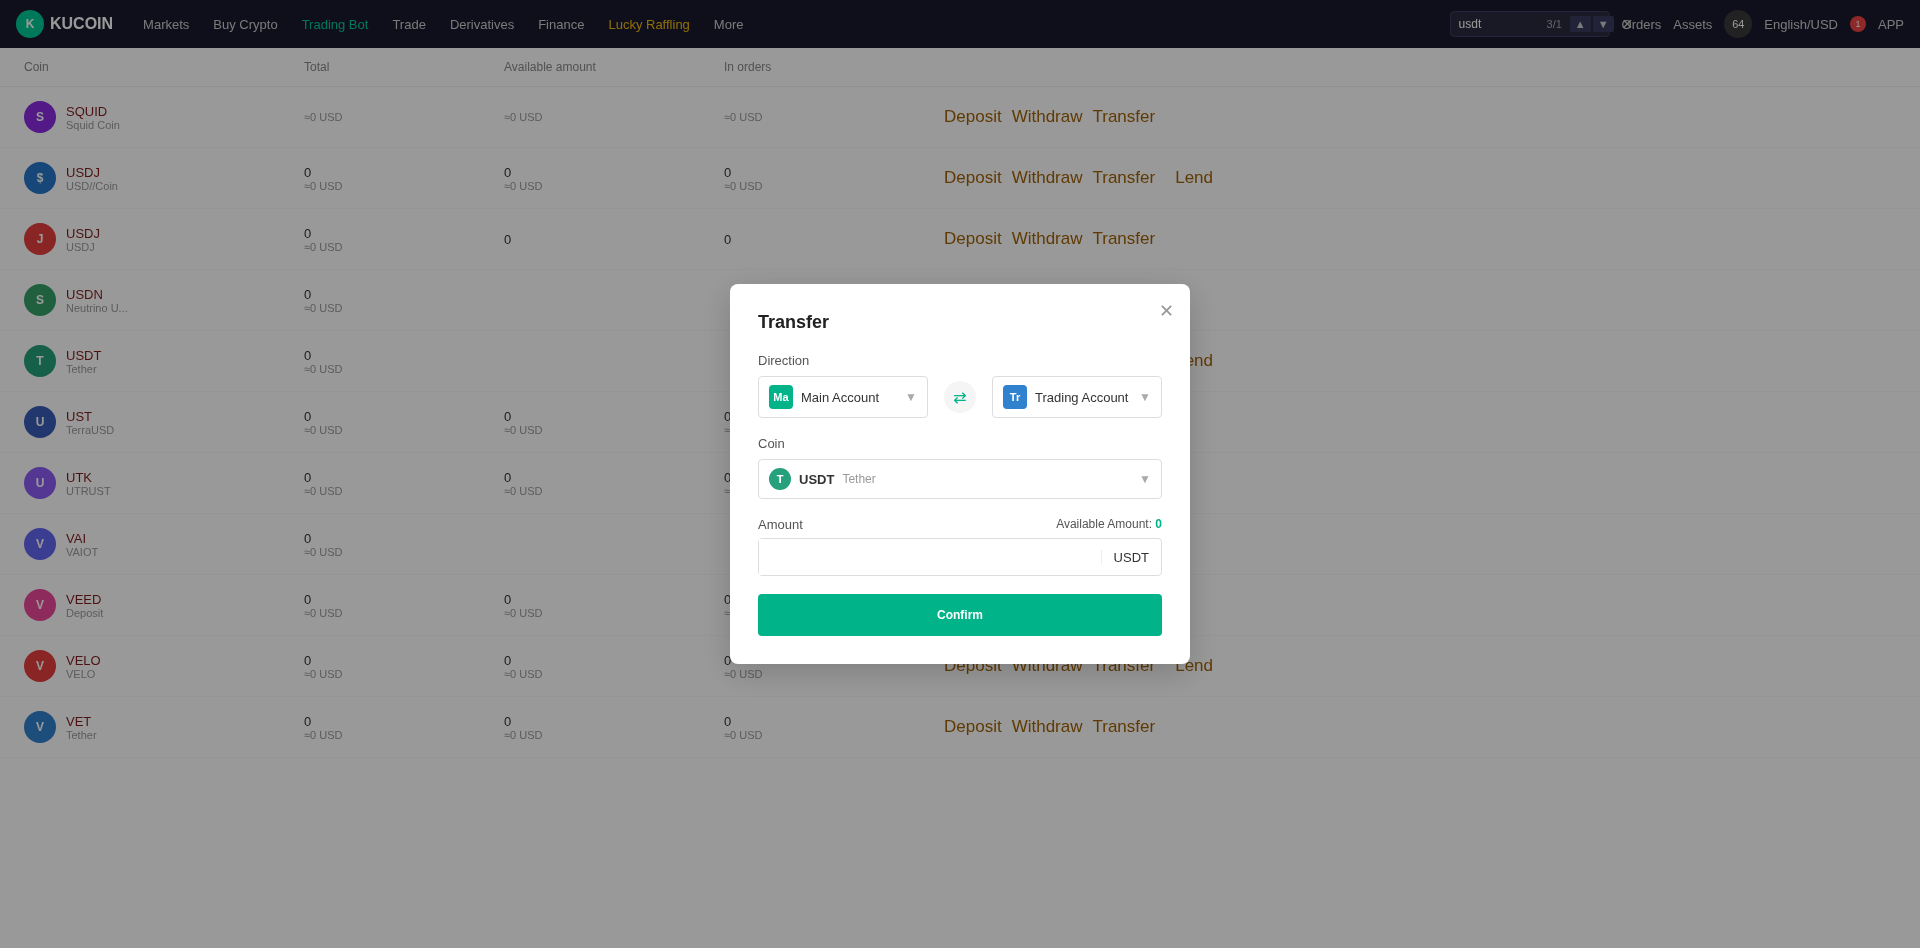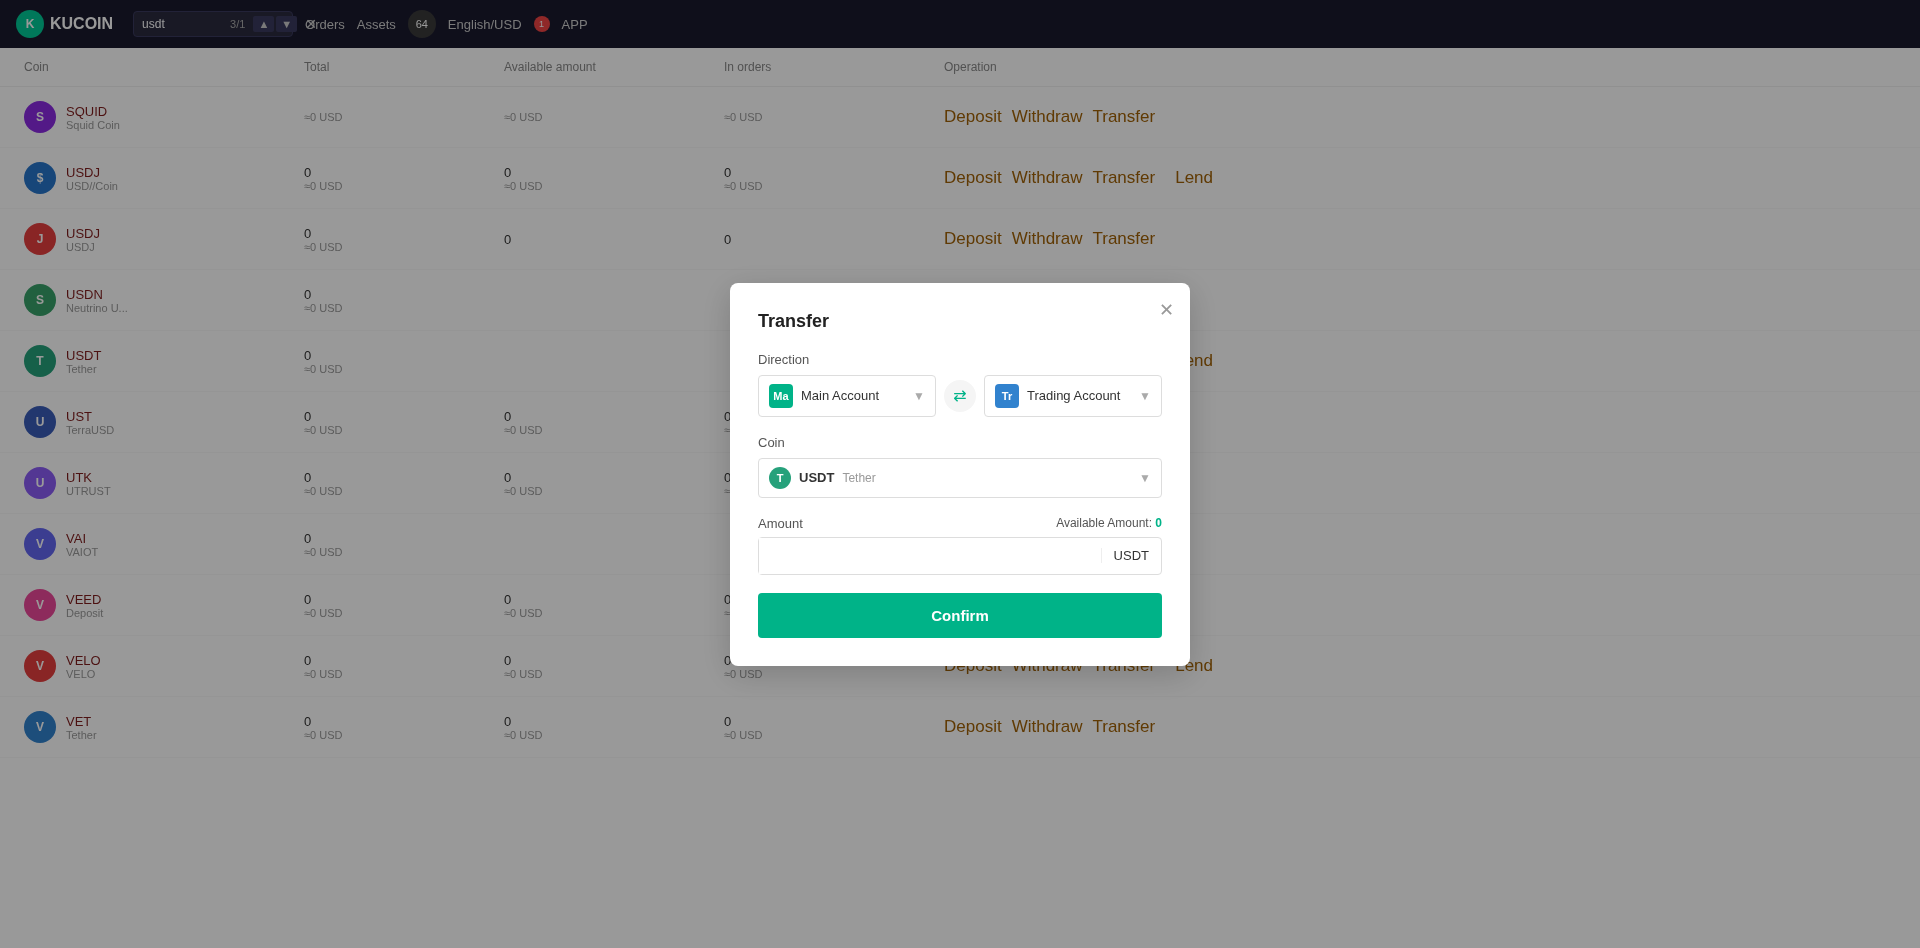--- a/index.html
+++ b/index.html
@@ -207,21 +207,21 @@
       cursor: pointer;
     }
     .field-label {
       font-size: 13px;
       color: #555;
       margin-bottom: 8px;
     }
     .direction-row {
       display: flex;
       align-items: center;
-      gap: 8px;
+      gap: 16px;
       margin-bottom: 18px;
     }
     .account-select {
       flex: 1;
       border: 1px solid #ddd;
       border-radius: 4px;
       padding: 8px 10px;
       display: flex;
       align-items: center;
       gap: 8px;
@@ -310,33 +310,43 @@
       font-weight: 500;
       border-left: 1px solid #eee;
     }
     .confirm-btn {
       width: 100%;
       background: #00b388;
       color: #fff;
       border: none;
       border-radius: 4px;
       padding: 14px;
-      font-size: 15px;
+      font-size: 12px;
       font-weight: 600;
       cursor: pointer;
     }
   </style>
 </head>
 <body>
 
 <div class="navbar">
   <div class="logo">
     <div class="logo-icon">K</div>
     <span>KUCOIN</span>
   </div>
+  <nav class="nav-links">
+    <span class="nav-item">Markets</span>
+    <span class="nav-item">Buy Crypto</span>
+    <span class="nav-item highlight-green">Trading Bot</span>
+    <span class="nav-item">Trade</span>
+    <span class="nav-item">Derivatives</span>
+    <span class="nav-item">Finance</span>
+    <span class="nav-item highlight-yellow">Lucky Raffling</span>
+    <span class="nav-item">More</span>
+  </nav>
   <div class="nav-right">
     <div class="search-bar">
       <input type="text" value="usdt" style="">
       <span style="color:#aaa;font-size:11px;">3/1</span>
       <div class="search-nav-btns">
         <button class="search-nav-btn">▲</button>
         <button class="search-nav-btn">▼</button>
       </div>
       <button class="close-search">✕</button>
     </div>
@@ -348,21 +358,20 @@
     <span class="nav-btn">APP</span>
   </div>
 </div>
 
 <div class="table-container">
   <div class="table-header">
     <span>Coin</span>
     <span>Total</span>
     <span>Available amount</span>
     <span>In orders</span>
-    <span>Operation</span>
   </div>
 
   <div class="table-row">
     <div class="coin-cell">
       <div class="coin-icon" style="background:#8a2be2;">S</div>
       <div>
         <div class="coin-name">SQUID</div>
         <div class="coin-full">Squid Coin</div>
       </div>
     </div>

